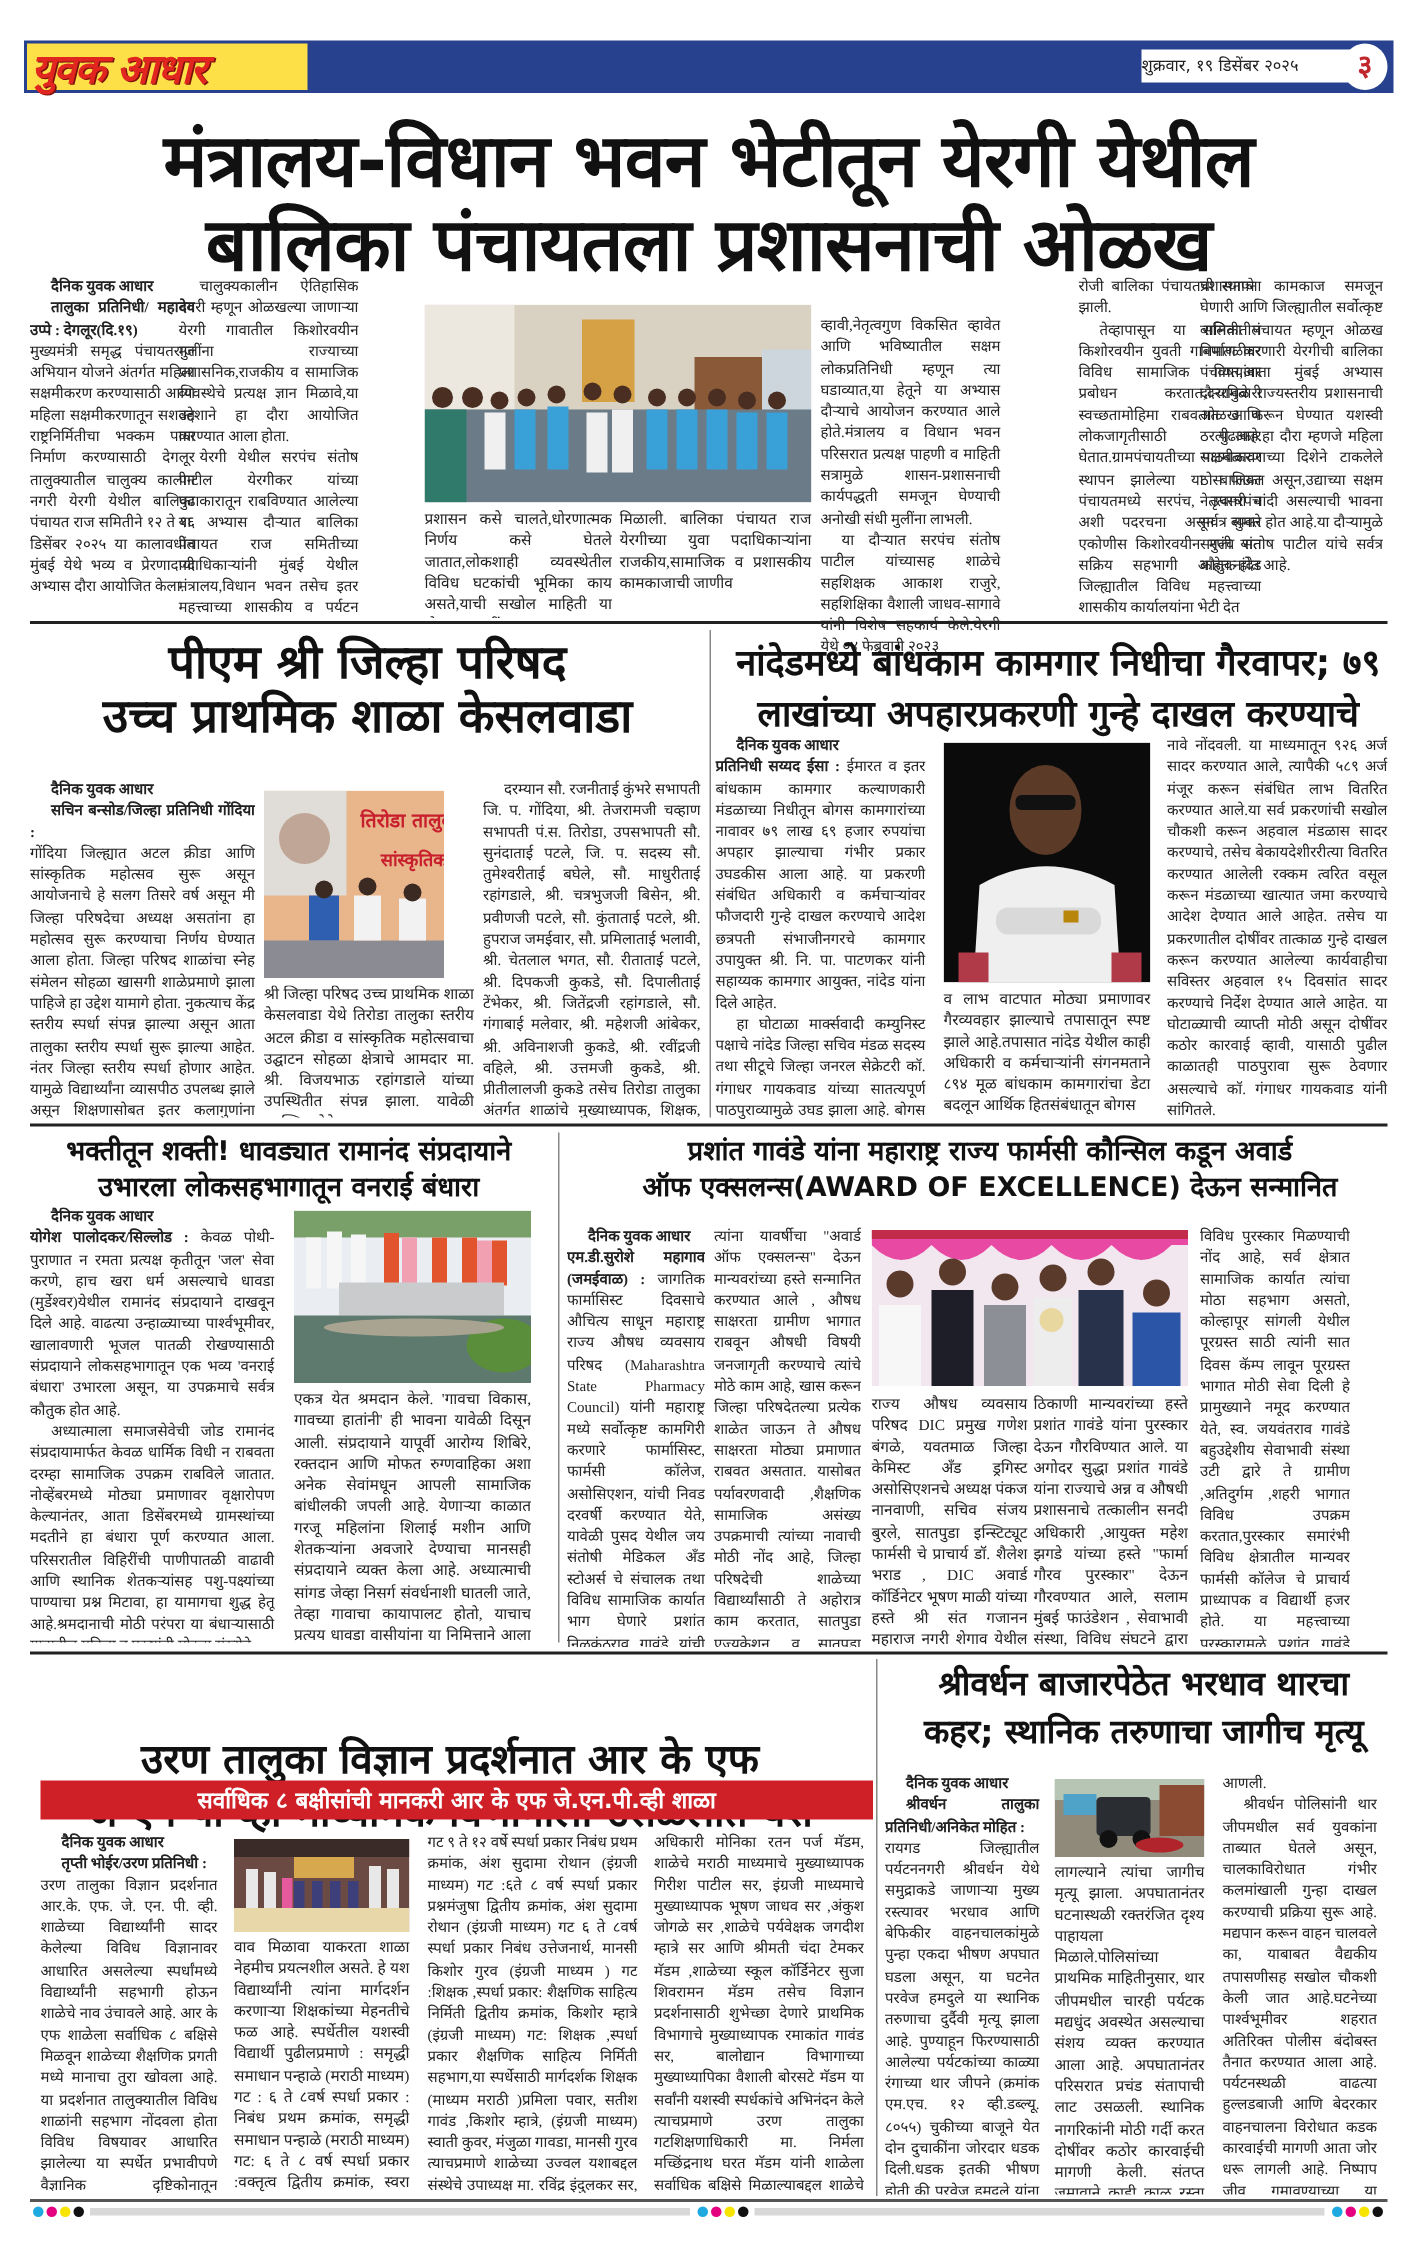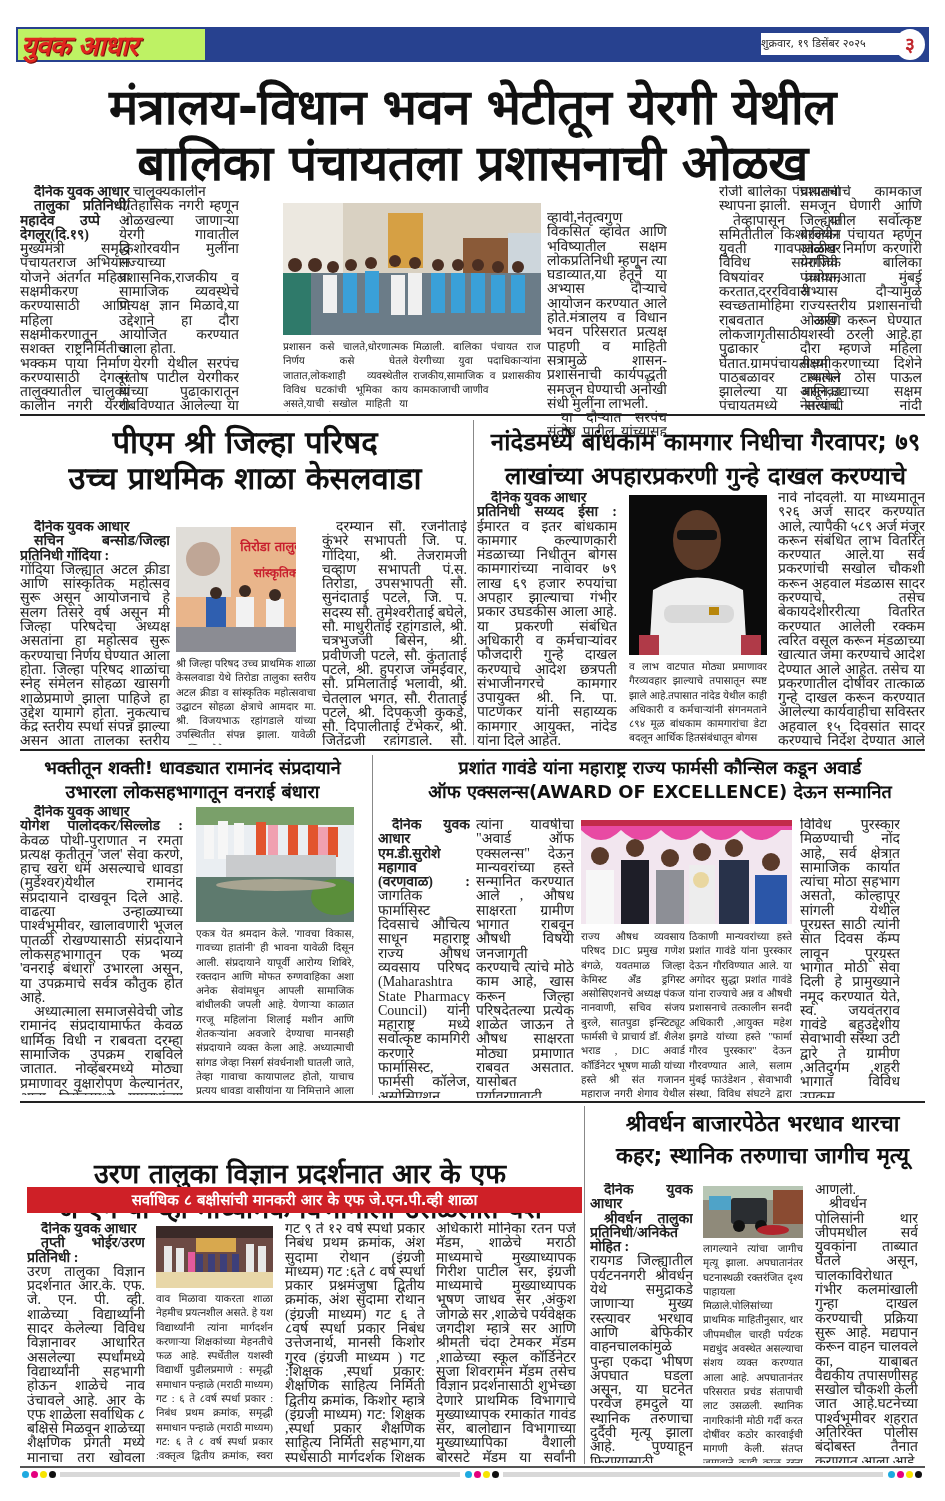--- a/index.html
+++ b/index.html
@@ -1,39 +1,39 @@
 <!DOCTYPE html>
 <html><head>
 <meta charset="utf-8">
 <style>
   * { box-sizing: border-box; margin: 0; padding: 0; }
   html, body { width: 945px; height: 1501px; background: #fff; overflow: hidden; }
   body { font-family: "DejaVu Sans", sans-serif; color: #1a1a1a; position: relative; }
 
   .masthead { position: absolute; left: 16px; top: 27px; width: 913px; height: 35px; background: #27418f; }
-  .logo-box { position: absolute; left: 2px; top: 2px; width: 187px; height: 31px; background: #bef264; }
+  .logo-box { position: absolute; left: 2px; top: 2px; width: 187px; height: 31px; background: #fde047; }
   .logo { position: absolute; left: 3px; top: -3px; font-family: "DejaVu Sans", sans-serif; font-weight: 900; font-size: 27px; color: #e0261f; letter-spacing: -1px; text-shadow: 1px 1px 0 #7a0f0b; font-style: italic; white-space: nowrap; }
   .date-box { position: absolute; right: 18px; top: 6px; width: 150px; height: 22px; background: #fff; font-size: 11px; line-height: 22px; text-align: left; color: #222; }
   .page-no { position: absolute; right: 4px; top: 2px; width: 30px; height: 31px; border-radius: 50%; background: #fff; color: #c1272d; font-weight: bold; font-size: 19px; text-align: center; line-height: 30px; }
 
   .headline { position: absolute; text-align: center; font-weight: 900; color: #111; line-height: 1.15; }
   .h-main { left: 16px; top: 80px; width: 913px; font-size: 49px; letter-spacing: -0.5px; }
   .h-pm { left: 20px; top: 425px; width: 450px; font-size: 31px; }
   .h-ned { left: 478px; top: 425px; width: 455px; font-size: 24px; line-height: 1.42; }
   .h-bhakti { left: 20px; top: 756px; width: 345px; font-size: 18px; line-height: 1.35; }
   .h-prash { left: 380px; top: 756px; width: 560px; font-size: 18px; line-height: 1.35; }
   .h-uran { left: 20px; top: 1156px; width: 560px; font-size: 27px; line-height: 1.3; }
   .h-shri { left: 590px; top: 1108px; width: 345px; font-size: 22px; line-height: 1.45; }
 
   .redbar { position: absolute; left: 27px; top: 1187px; width: 555px; height: 26px; background: #cf2027; color: #fff; font-size: 15px; text-align: center; line-height: 26px; font-weight: bold; }
 
   .rule { position: absolute; height: 2px; background: #222; }
   .vrule { position: absolute; width: 1px; background: #888; }
 
-  .col { position: absolute; font-family: "Liberation Serif", serif; font-size: 14px; line-height: 14.3px; text-align: justify; color: #222; overflow: hidden; }
+  .col { position: absolute; font-family: "Liberation Serif", serif; font-size: 10px; line-height: 14.3px; text-align: justify; color: #222; overflow: hidden; }
   .col p { text-indent: 14px; }
   .byline { font-weight: bold; text-indent: 14px; }
 
   .photo { position: absolute; overflow: hidden; }
   .caption { position: absolute; font-family: "Liberation Serif", serif; font-size: 10.3px; line-height: 14.3px; text-align: justify; color: #222; overflow: hidden; }
 
   .cmyk { position: absolute; top: 1471px; display: flex; gap: 2px; }
   .cmyk span { width: 7px; height: 7px; border-radius: 50%; display: inline-block; }
   .dot-c { background: #1eaae0; } .dot-m { background: #e4007e; } .dot-y { background: #f7e400; } .dot-k { background: #111; }
   .greybar { position: absolute; top: 1472px; height: 5px; background: #d8d8d8; }
@@ -221,21 +221,21 @@
 <div class="caption" style="left:196px;top:927px;width:158px;height:168px;">एकत्र येत श्रमदान केले. 'गावचा विकास, गावच्या हातांनी' ही भावना यावेळी दिसून आली. संप्रदायाने यापूर्वी आरोग्य शिबिरे, रक्तदान आणि मोफत रुग्णवाहिका अशा अनेक सेवांमधून आपली सामाजिक बांधीलकी जपली आहे. येणाऱ्या काळात गरजू महिलांना शिलाई मशीन आणि शेतकऱ्यांना अवजारे देण्याचा मानसही संप्रदायाने व्यक्त केला आहे. अध्यात्माची सांगड जेव्हा निसर्ग संवर्धनाशी घातली जाते, तेव्हा गावाचा कायापालट होतो, याचाच प्रत्यय धावडा वासीयांना या निमित्ताने आला आहे.</div>
 
 <div class="vrule" style="left:372px;top:755px;height:340px;"></div>
 
 <div class="headline h-prash">
   <div>प्रशांत गावंडे यांना महाराष्ट्र राज्य फार्मसी कौन्सिल कडून अवार्ड</div>
   <div>ऑफ एक्सलन्स(AWARD OF EXCELLENCE) देऊन सन्मानित</div>
 </div>
 <div class="col" style="left:378px;top:818px;width:92px;height:280px;">
   <div class="byline">दैनिक युवक आधार</div>
-  <div class="byline" style="display:inline">एम.डी.सुरोशे महागाव (वरणवाळ) :</div>
+  <div class="byline" style="display:inline">एम.डी.सुरोशे महागाव (जमईवाळ) :</div>
   <span>जागतिक फार्मासिस्ट दिवसाचे औचित्य साधून महाराष्ट्र राज्य औषध व्यवसाय परिषद (Maharashtra State Pharmacy Council) यांनी महाराष्ट्र मध्ये सर्वोत्कृष्ट कामगिरी करणारे फार्मासिस्ट, फार्मसी कॉलेज, असोसिएशन, यांची निवड दरवर्षी करण्यात येते, यावेळी पुसद येथील जय संतोषी मेडिकल अँड स्टोअर्स चे संचालक तथा विविध सामाजिक कार्यात भाग घेणारे प्रशांत निळकंठराव गावंडे यांची वैयक्तिक फार्मासिस्ट म्हणून अमरावती विभागातून प्रथम क्रमांकाची निवड करून</span>
 </div>
 <div class="col" style="left:476px;top:818px;width:98px;height:280px;">
   <div>त्यांना यावर्षीचा "अवार्ड ऑफ एक्सलन्स" देऊन मान्यवरांच्या हस्ते सन्मानित करण्यात आले , औषध साक्षरता ग्रामीण भागात राबवून औषधी विषयी जनजागृती करण्याचे त्यांचे मोठे काम आहे, खास करून जिल्हा परिषदेतल्या प्रत्येक शाळेत जाऊन ते औषध साक्षरता मोठ्या प्रमाणात राबवत असतात. यासोबत पर्यावरणवादी ,शैक्षणिक सामाजिक असंख्य उपक्रमाची त्यांच्या नावाची मोठी नोंद आहे, जिल्हा परिषदेची शाळेच्या विद्यार्थ्यांसाठी ते अहोरात्र काम करतात, सातपुडा एज्युकेशन, व सातपुडा इन्स्टिट्यूट ऑफ फार्मसी च्या अध्यक्षा डॉ. स्वातीताई वाकेकर, महाराष्ट्र</div>
 </div>
 <div class="photo" style="left:581px;top:820px;width:211px;height:104px;">
   <svg width="211" height="104" viewBox="0 0 211 104" preserveAspectRatio="none">
     <rect width="211" height="104" fill="#f2e6ef"></rect>
     <path d="M0 10 Q20 30 40 10 Q60 30 80 10 Q100 30 120 10 Q140 30 160 10 Q180 30 200 10 L211 10 L211 0 L0 0 Z" fill="#e84aa3"></path>
     <rect x="0" y="0" width="211" height="6" fill="#c22b4a"></rect>

